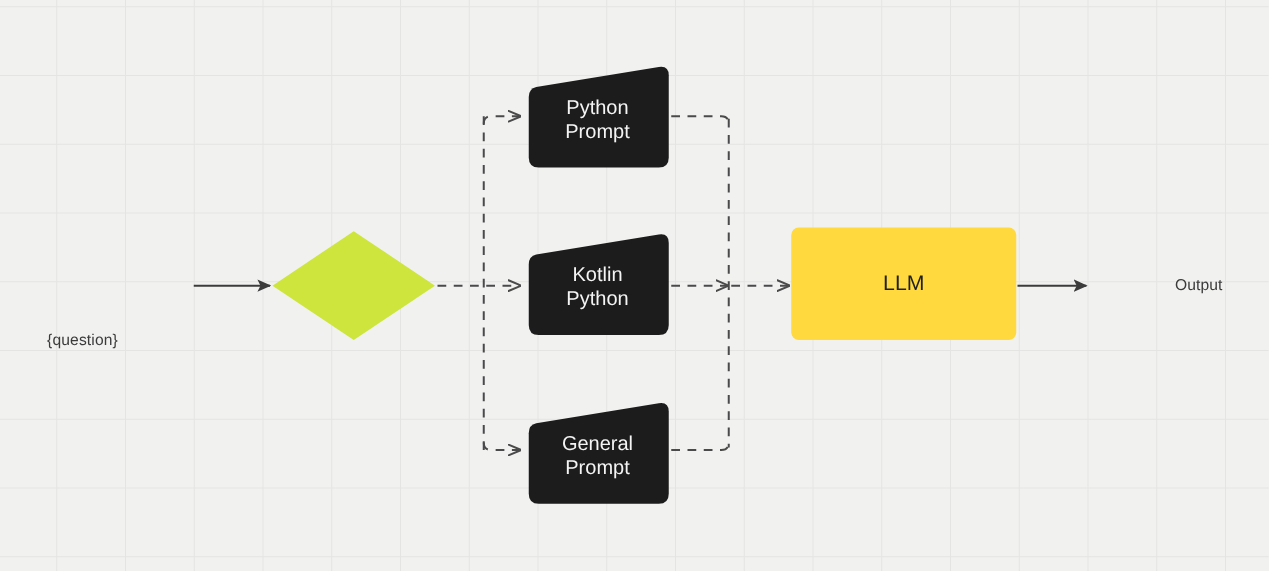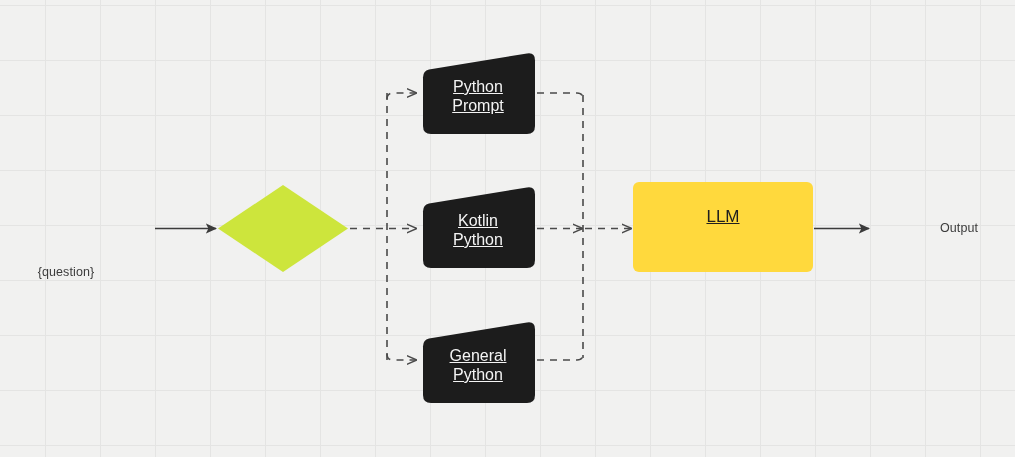--- a/index.html
+++ b/index.html
@@ -28,21 +28,20 @@
     height: 457px;
   }
   .node-label {
     position: absolute;
     display: flex;
     align-items: center;
     justify-content: center;
     text-align: center;
     pointer-events: none;
     white-space: pre-line;
-    text-decoration: underline;
   }
   
   .io-text {
     position: absolute;
     color: #3b3b3b;
     font-size: 12.5px;
     letter-spacing: 0.1px;
     display: flex;
     align-items: center;
   }
@@ -77,21 +76,21 @@
     line-height: 19px;
     width: 112px;
     height: 68px;
   }
   #python-prompt-label { left: 422px; top: 62px; }
   #kotlin-prompt-label { left: 422px; top: 196px; }
   #general-prompt-label { left: 422px; top: 331px; }
   
   #llm-label {
     left: 633px;
-    top: 172px;
+    top: 182px;
     width: 180px;
     height: 90px;
     color: #1f1f1f;
     font-size: 17px;
   }
   .hit {
     position: absolute;
     background: transparent;
   }
 </style>
@@ -151,21 +150,21 @@
   <div class="io-text" id="question-label">{question}</div>
 
 
   <div class="node-label prompt-label" id="python-prompt-label">Python
 Prompt</div>
 
   <div class="node-label prompt-label" id="kotlin-prompt-label">Kotlin
 Python</div>
 
   <div class="node-label prompt-label" id="general-prompt-label">General
-Python</div>
+Prompt</div>
 
   <div class="node-label" id="llm-label">LLM</div>
 
   <div class="io-text" id="output-label">Output</div>
 
   <div class="hit" style="left:218px;top:185px;width:130px;height:88px;"></div>
   <div class="hit" style="left:423px;top:52px;width:112px;height:82px;"></div>
   <div class="hit" style="left:423px;top:186px;width:112px;height:82px;"></div>
   <div class="hit" style="left:423px;top:321px;width:112px;height:82px;"></div>
   <div class="hit" style="left:633px;top:182px;width:180px;height:90px;"></div>

